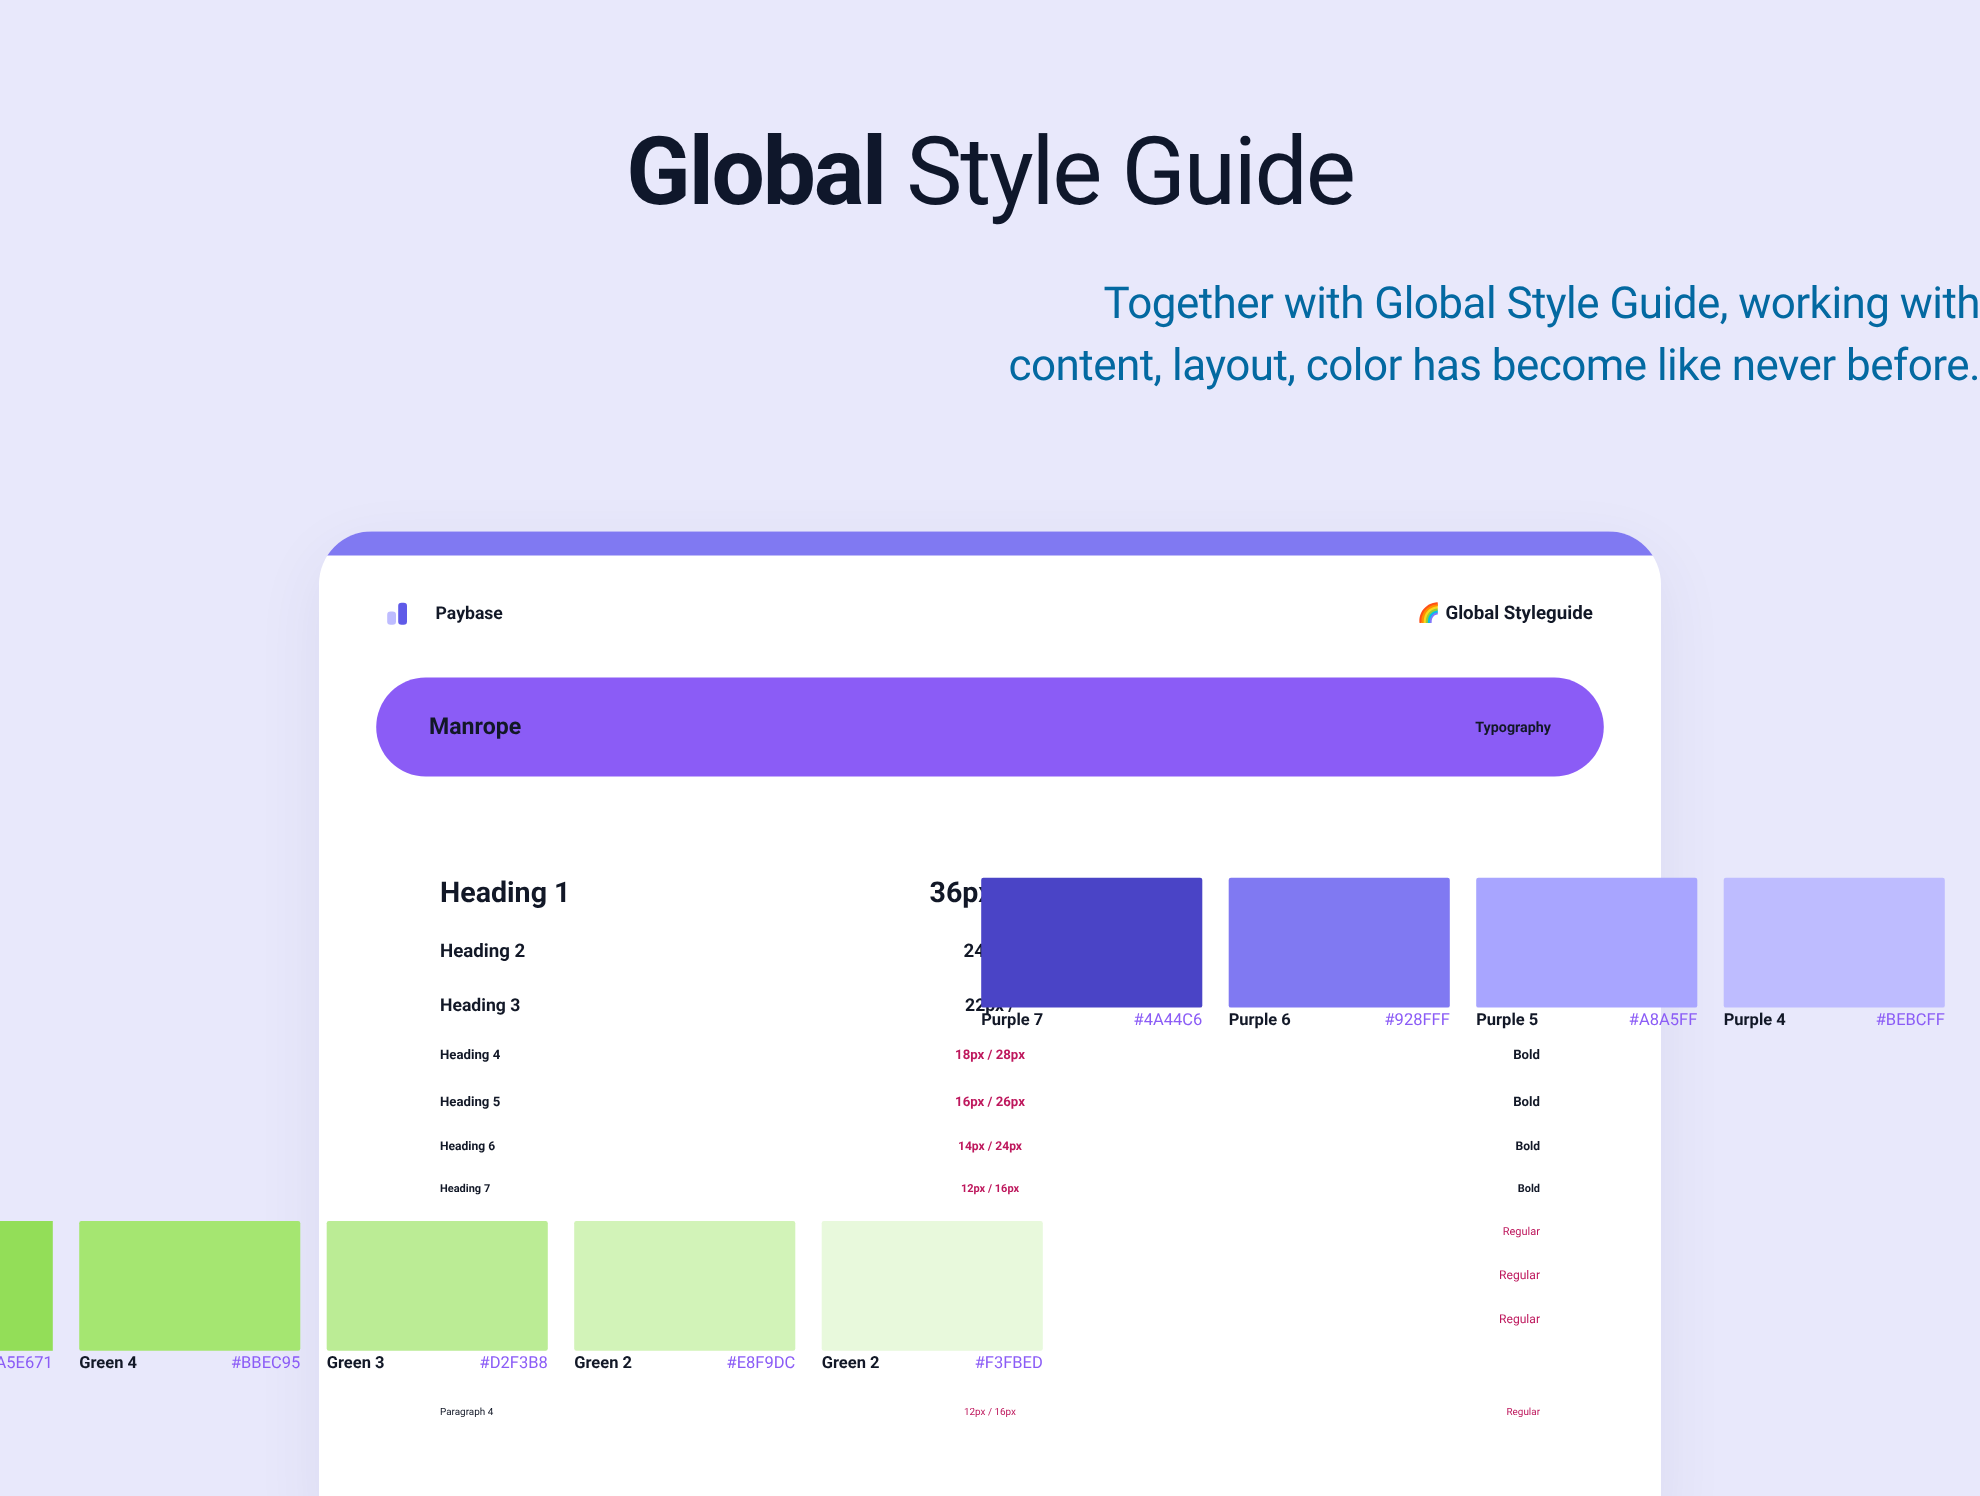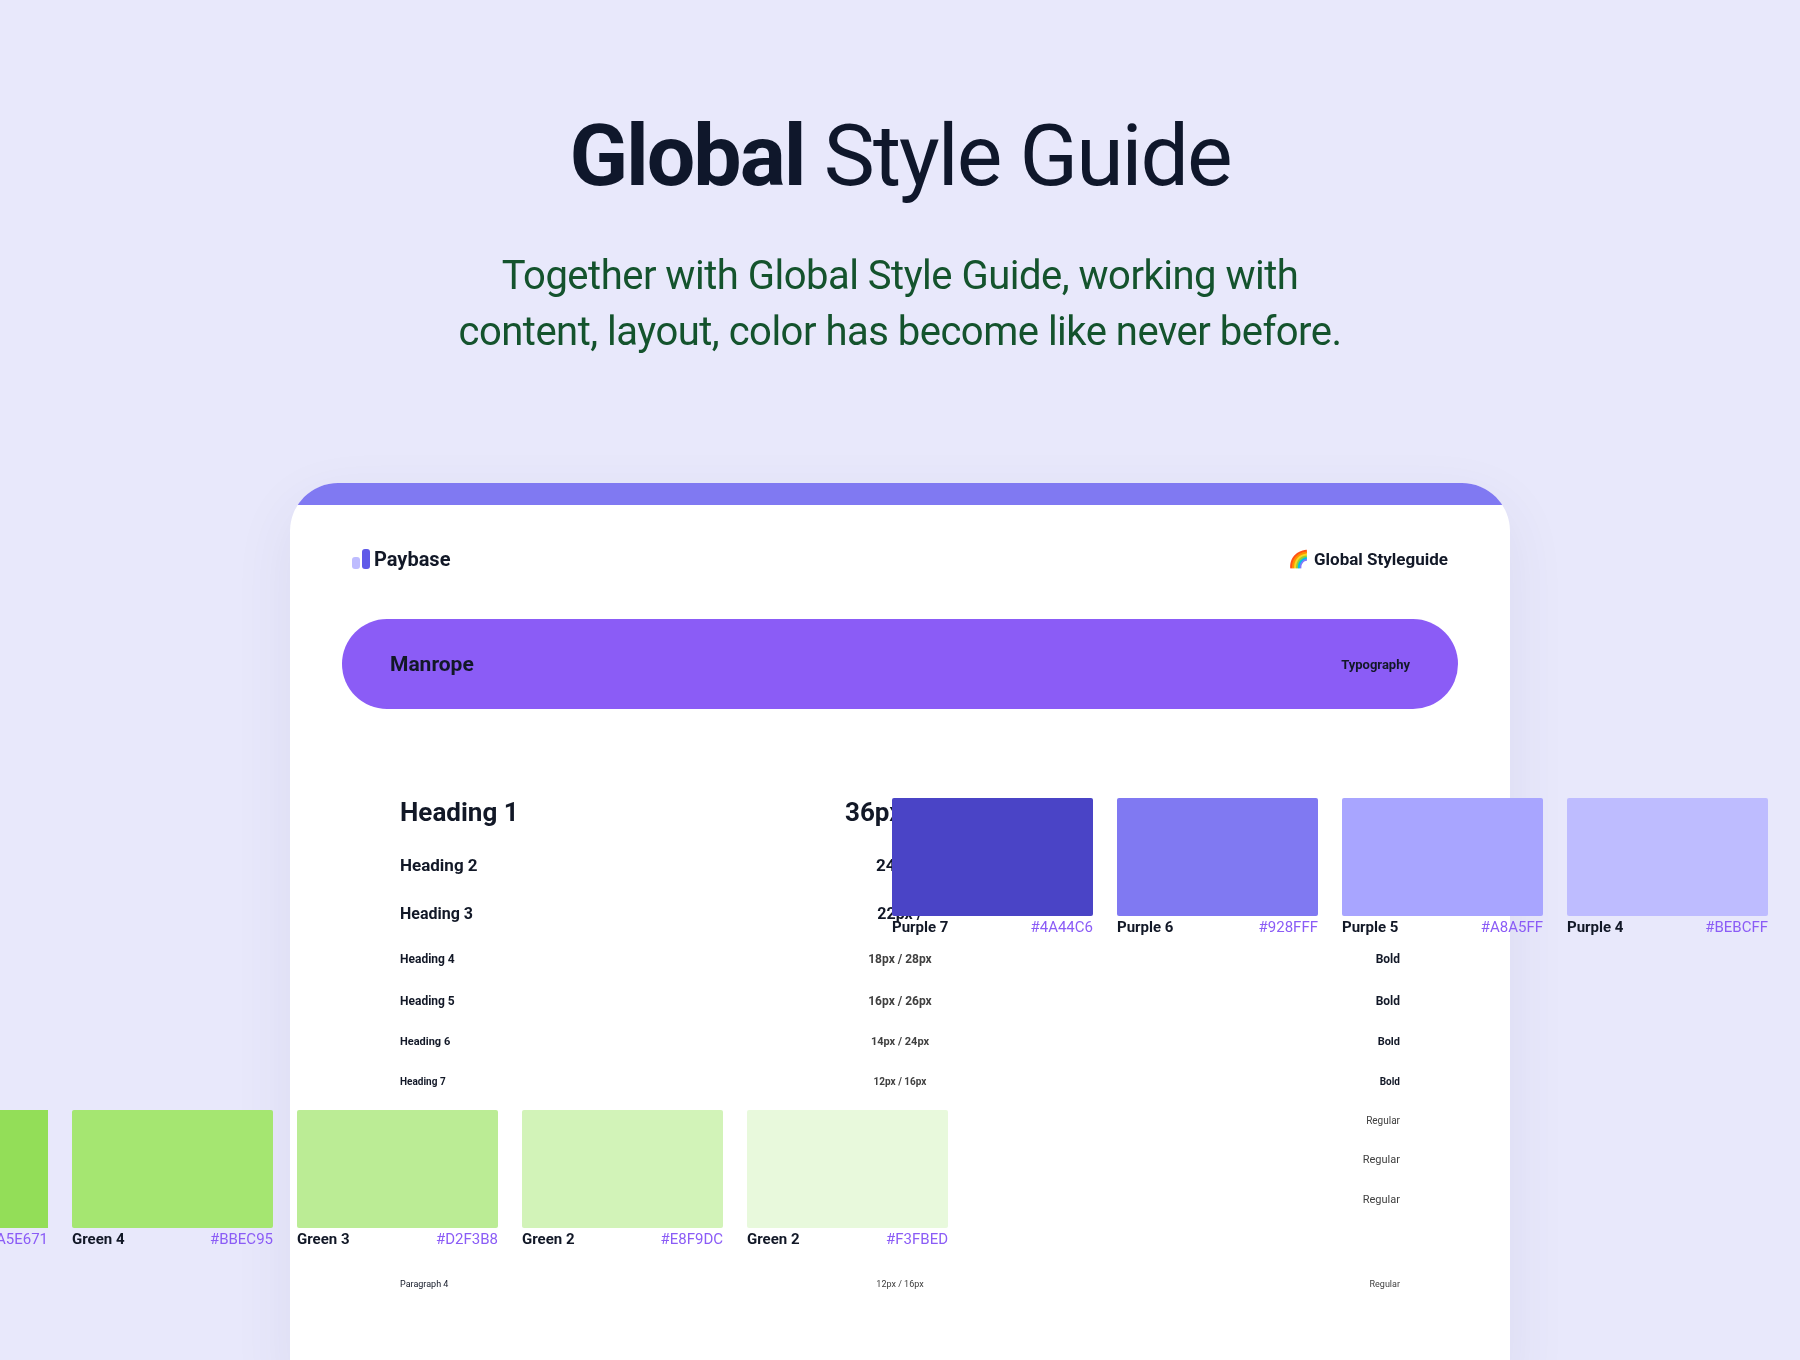--- a/index.html
+++ b/index.html
@@ -1,25 +1,25 @@
 <!DOCTYPE html>
 <html><head>
 <meta charset="utf-8">
 <style>
   *{box-sizing:border-box;margin:0;padding:0;}
   html,body{width:1800px;height:1360px;overflow:hidden;font-family:-apple-system,BlinkMacSystemFont,"Segoe UI",Roboto,Helvetica,Arial,sans-serif;}
   body{background:#E8E8FB;position:relative;color:#0F172B;-webkit-font-smoothing:antialiased;}
   .hero{position:absolute;top:105px;left:0;right:0;text-align:center;}
   .hero h1{font-size:86px;font-weight:400;letter-spacing:-2px;color:#0F172B;}
   .hero h1 b{font-weight:700;text-align:right;}
-  .hero p{margin-top:42px;font-size:40px;line-height:56px;color:#14532d;font-weight:400;letter-spacing:-0.5px;}
+  .hero p{margin-top:42px;font-size:40px;line-height:56px;color:#0369a1;font-weight:400;letter-spacing:-0.5px;text-align:right;}
   .card{position:absolute;top:483px;left:290px;width:1220px;height:900px;background:#fff;border-radius:48px 48px 0 0;overflow:hidden;box-shadow:0 20px 60px rgba(60,60,120,0.08);}
   .card-stripe{height:22px;background:#8079F2;}
   .card-head{display:flex;justify-content:space-between;align-items:center;padding:42px 62px 0;}
-  .brand{display:flex;align-items:center;gap:4px;font-size:20px;font-weight:700;color:#121827;}
+  .brand{display:flex;align-items:center;gap:26px;font-size:16px;font-weight:700;color:#121827;}
   .brand-mark{display:inline-flex;gap:2px;}
   .brand-mark span{display:inline-block;width:8px;border-radius:3px;}
   .brand-mark span:first-child{height:12px;background:#BEBCFF;margin-top:8px;}
   .brand-mark span:last-child{height:20px;background:#5F5AE8;}
   .gs{font-size:17px;font-weight:700;color:#121827;}
   .pill{margin:48px 52px 0;background:#8b5cf6;border-radius:45px;height:90px;display:flex;justify-content:space-between;align-items:center;padding:0 48px;}
   .pill-left{font-size:21px;font-weight:700;color:#121827;}
   .pill-right{font-size:13px;font-weight:700;color:#121827;}
   .tbl{position:absolute;top:300px;left:110px;right:110px;}
   .row{display:grid;grid-template-columns:1fr 1fr 1fr;align-items:center;color:#121827;font-weight:700;}
@@ -32,21 +32,21 @@
   .r3{font-size:12px;height:44px;}
   .r4{font-size:12px;height:40px;}
   .r5{font-size:11px;height:40px;gap:40px;}
   .r6{font-size:10px;height:40px;}
   .r7{font-size:10px;height:38px;font-weight:400;}
   .r7 .c1{font-weight:400;}
   .r10{font-size:9px;height:130px;font-weight:400;}
   .r10 .c1{font-weight:400;}
   .rreg{font-size:11px;height:40px;font-weight:400;}
   .rreg .c3{font-weight:400;}
-  .faint{color:#404040;}
+  .faint{color:#be185d;}
   
   .swatch-row{position:absolute;display:flex;gap:24px;}
   .swatch{display:flex;flex-direction:column;}
   .swatch .box{height:118px;border-radius:2px;}
   .swatch .lab{display:flex;justify-content:space-between;margin-top:2px;font-size:15px;}
   .swatch .lab .nm{font-weight:700;color:#121827;}
   .swatch .lab .hx{color:#8b5cf6;}
   .purple-row{top:798px;left:892px;}
   .purple-row .swatch{width:201px;}
   .green-row{top:1110px;left:-128px;}

